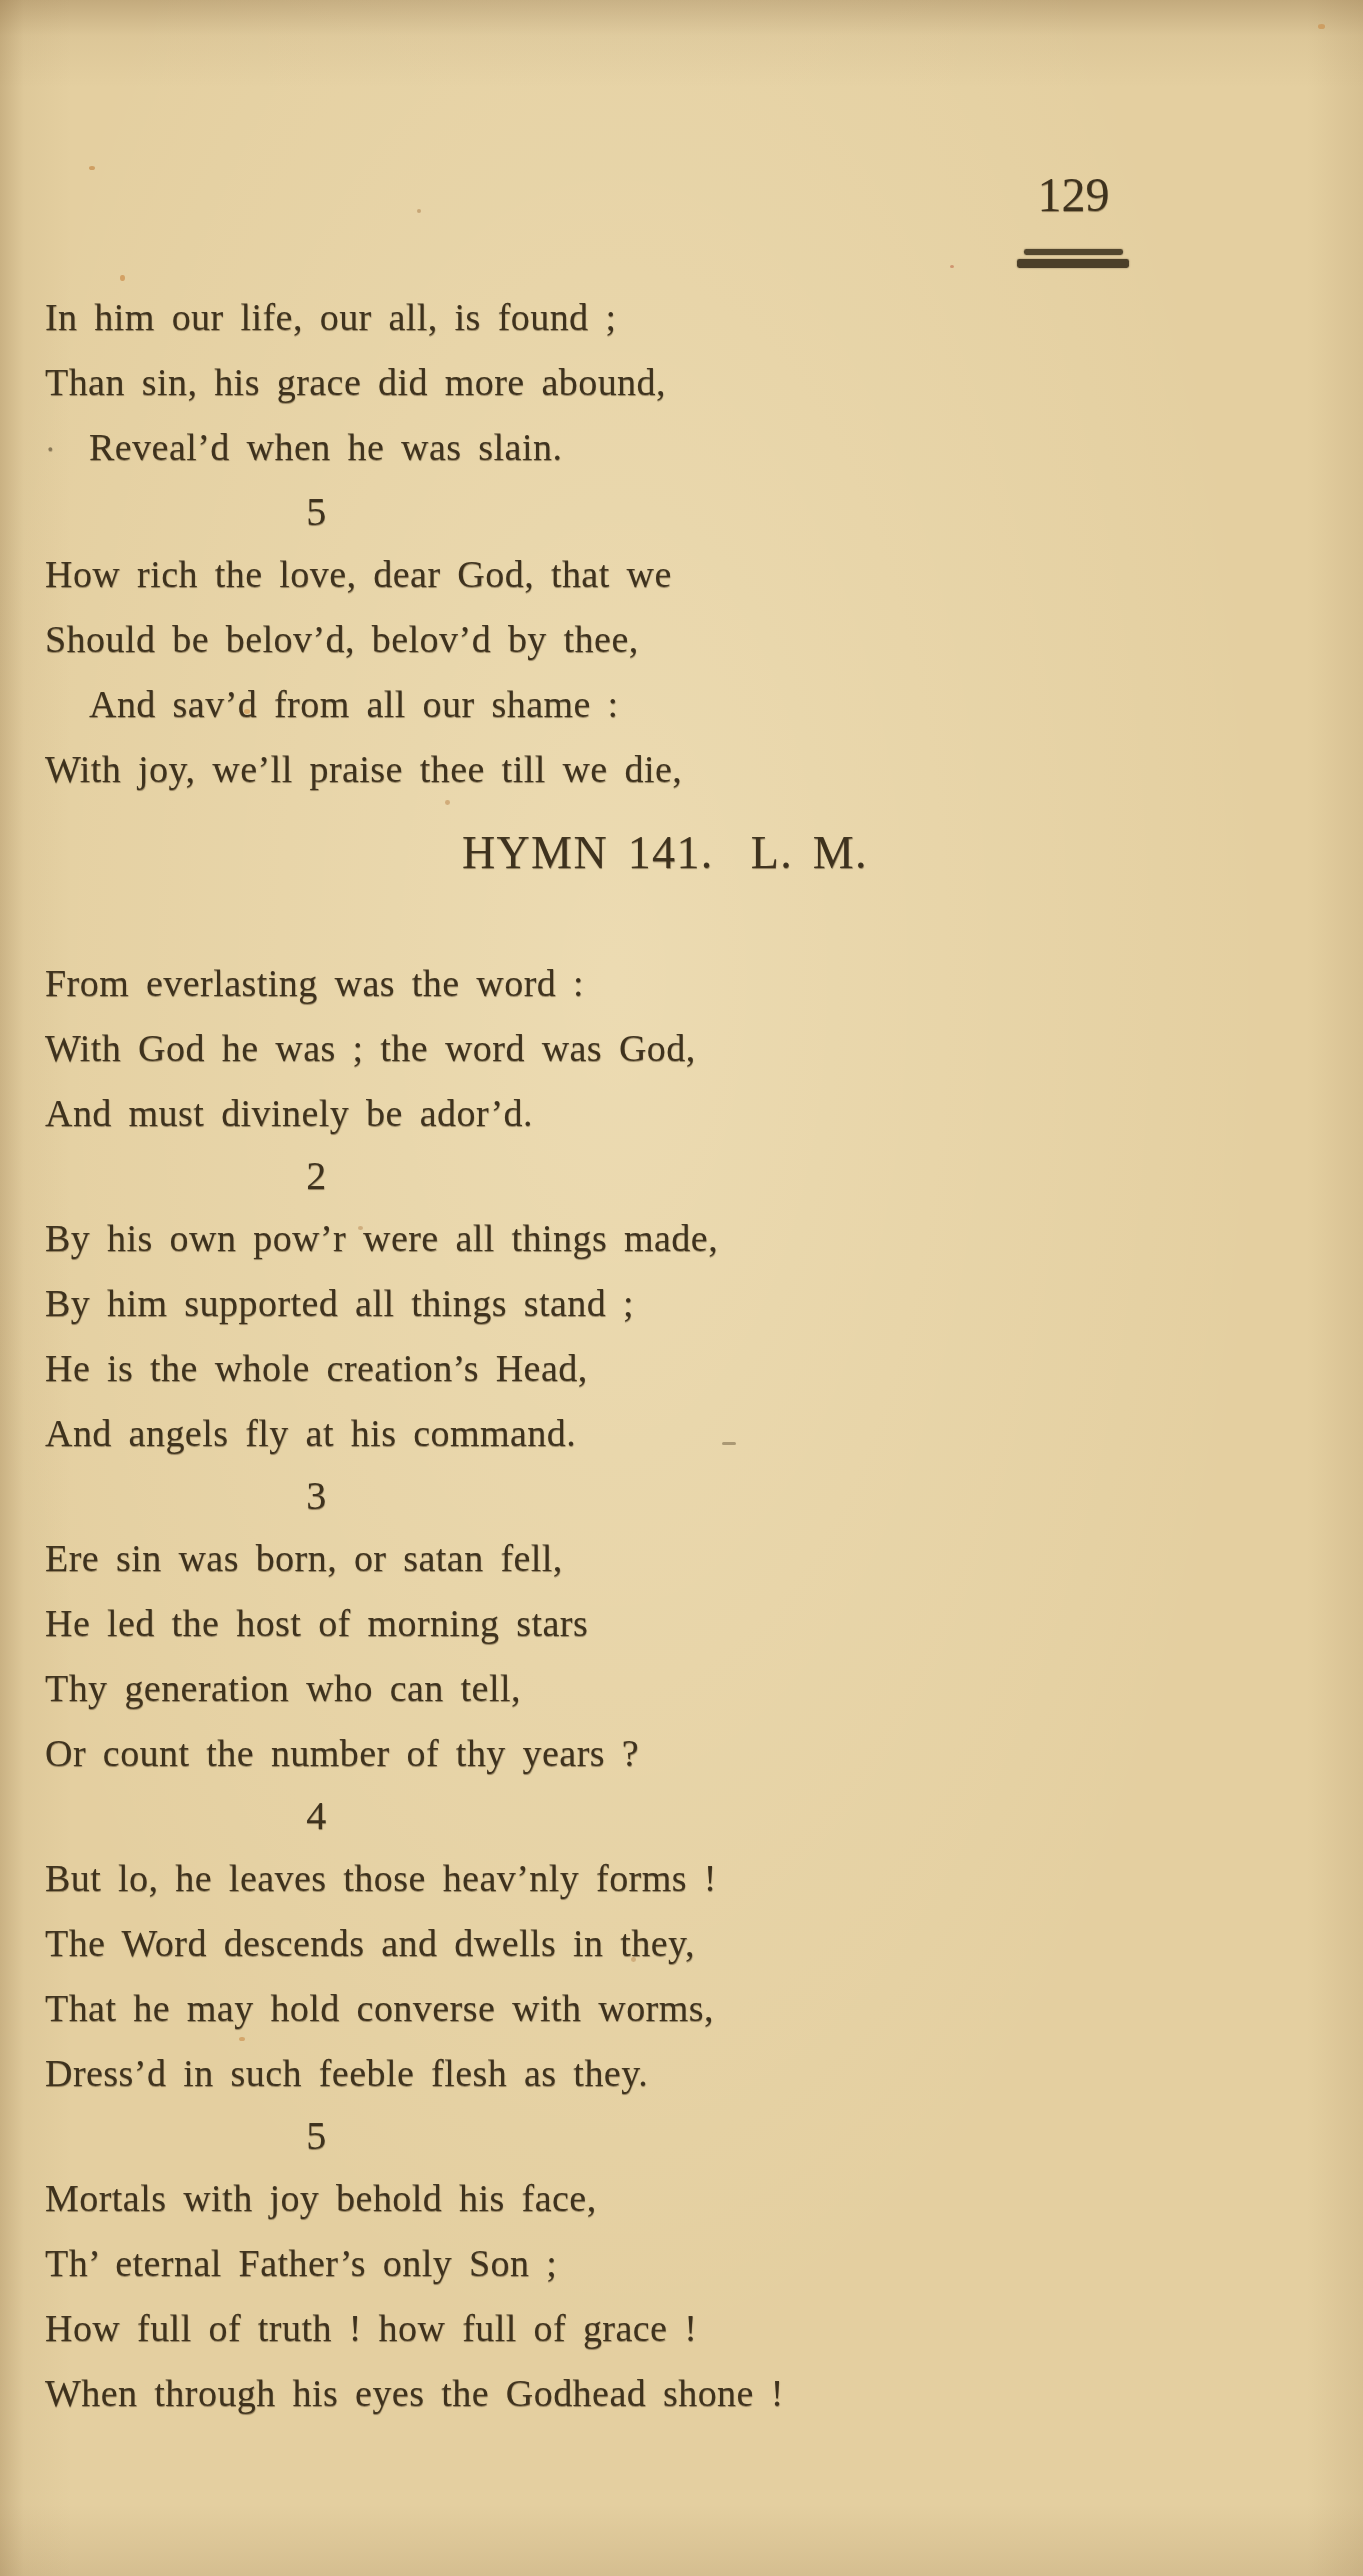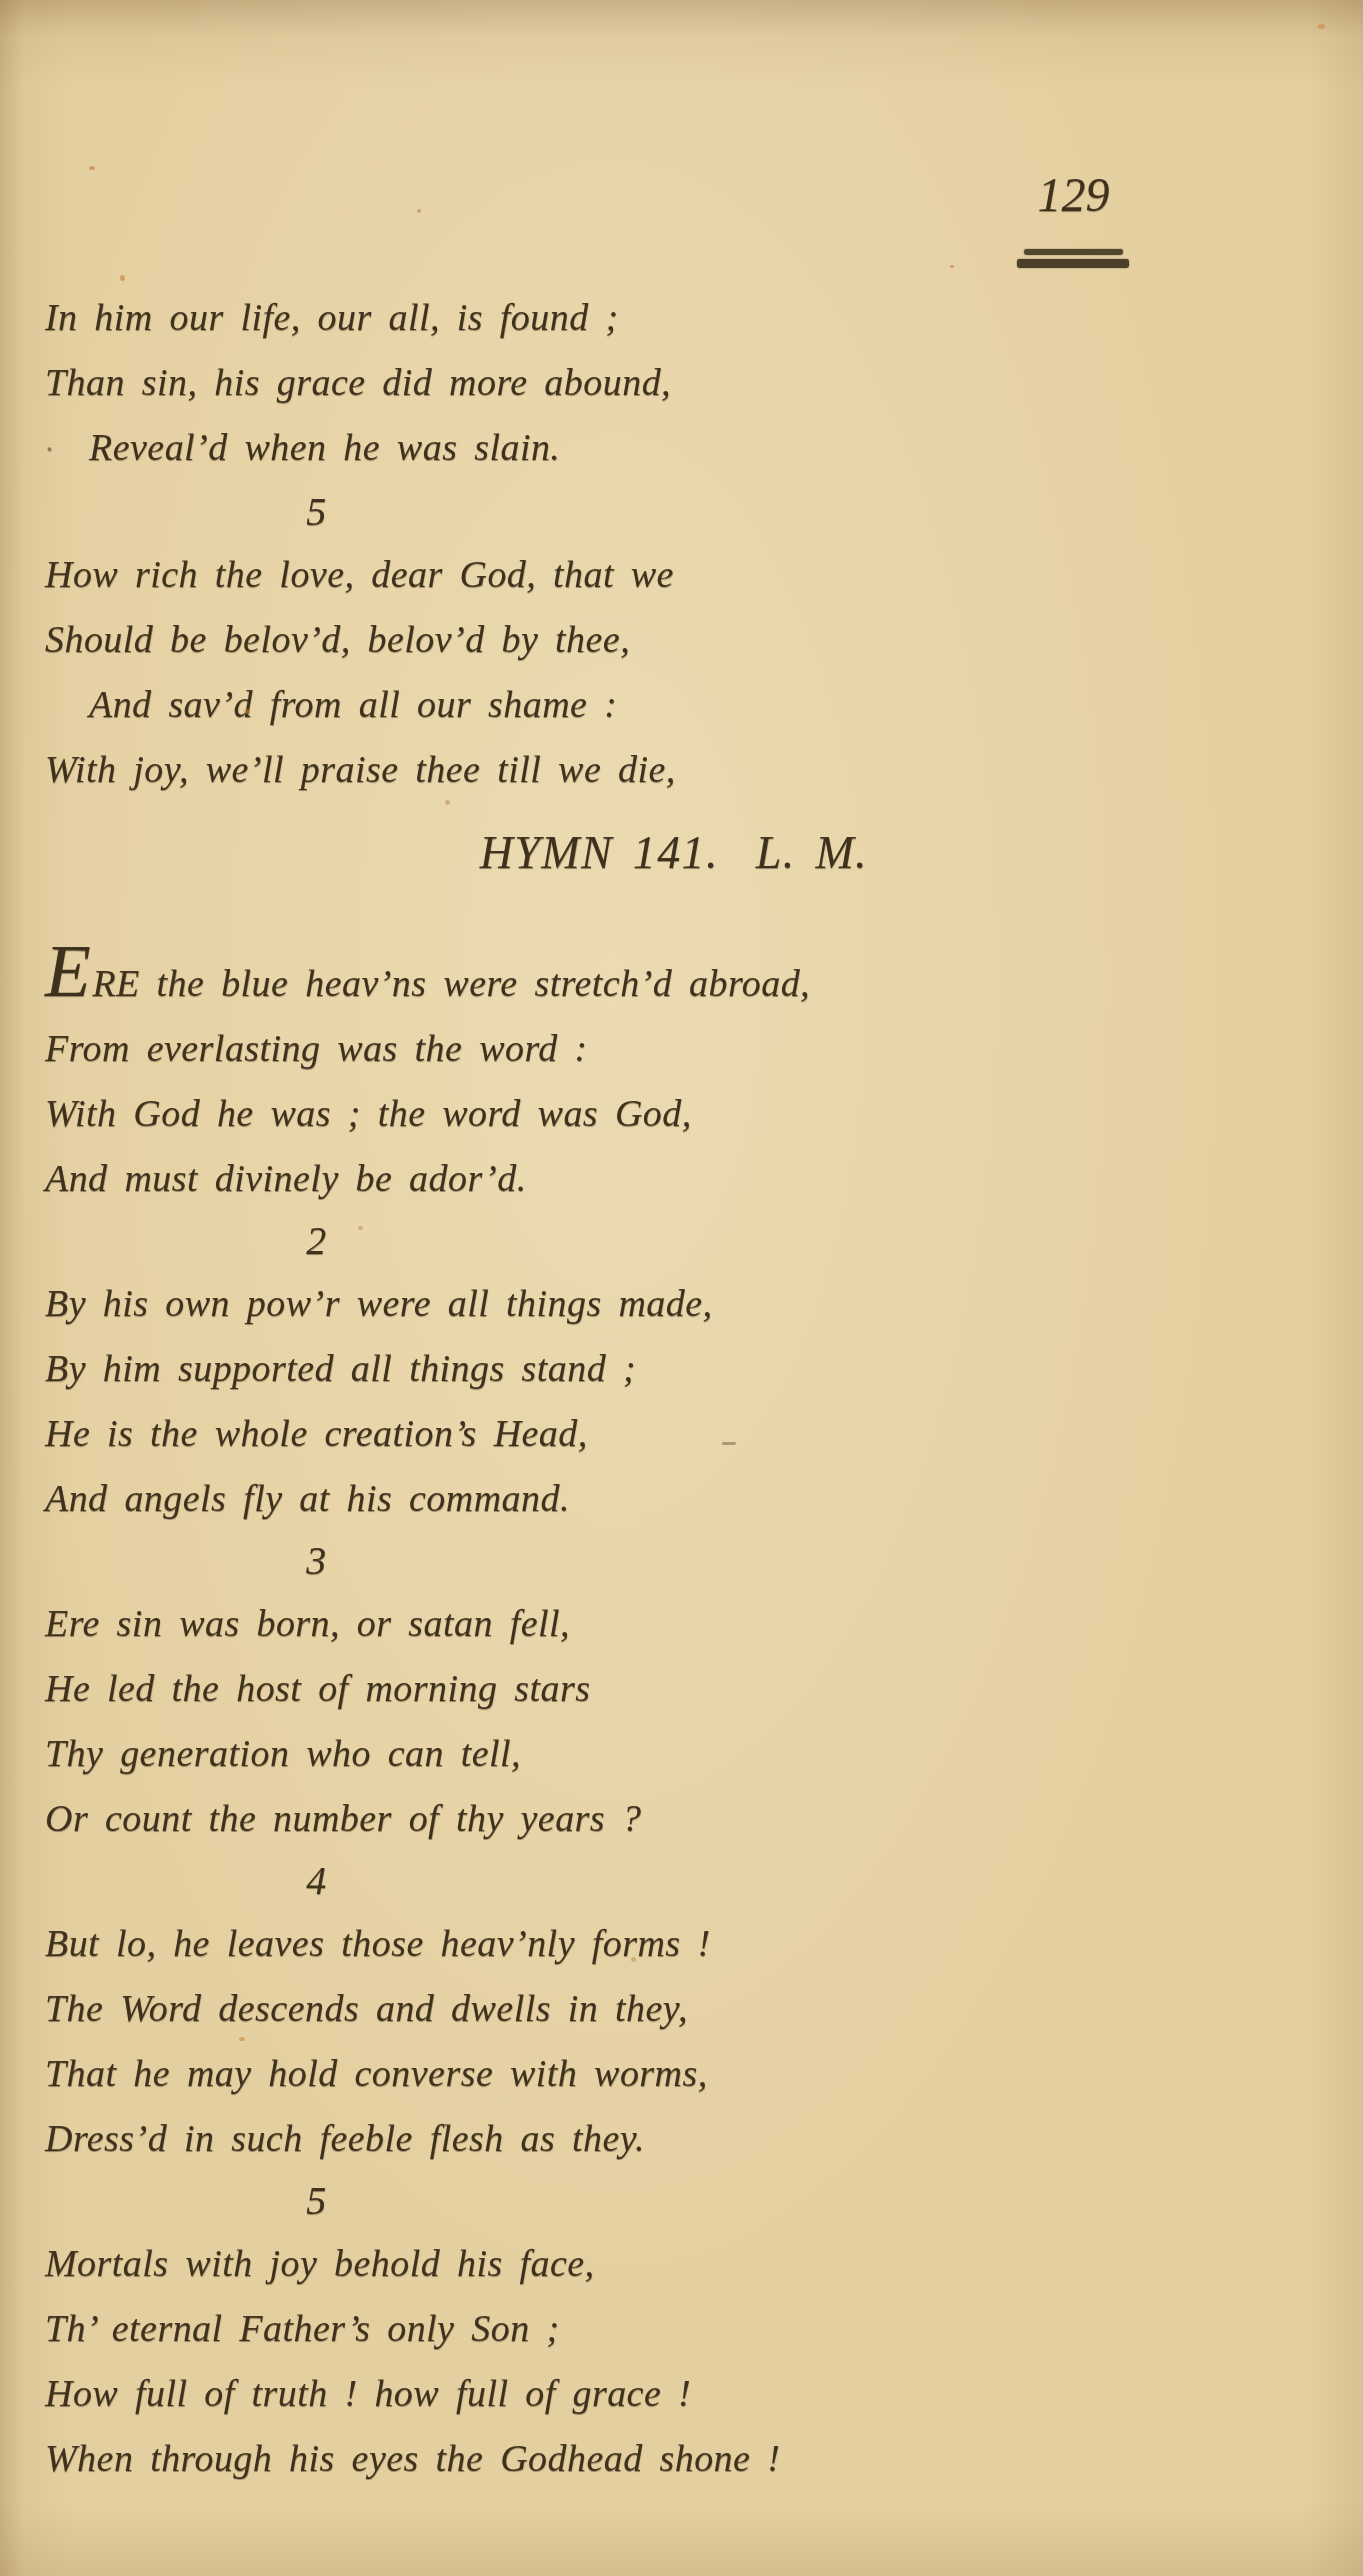--- a/index.html
+++ b/index.html
@@ -17,21 +17,20 @@
   .scan {
     position: absolute;
     inset: 0;
     background:
       radial-gradient(ellipse at 45% 38%, rgba(255,247,220,0.30), rgba(255,247,220,0) 62%),
       linear-gradient(to right, rgba(125,92,48,0.26), rgba(125,92,48,0.06) 24px, rgba(125,92,48,0) 72px),
       linear-gradient(to bottom, rgba(120,86,45,0.30), rgba(120,86,45,0.07) 36px, rgba(120,86,45,0) 88px),
       linear-gradient(to left, rgba(120,86,45,0.12), rgba(120,86,45,0) 56px),
       linear-gradient(to top, rgba(120,86,45,0.14), rgba(120,86,45,0) 72px),
       #e4cfa0;
-    font-style: italic;
   }
   .ink {
     color: rgba(56,45,26,0.94);
     text-shadow: 0.3px 0.5px 0.8px rgba(80,62,34,0.55);
   }
   .page-number {
     position: absolute;
     left: 1015px;
     top: 160px;
     width: 117px;
@@ -153,21 +152,20 @@
     <p class="line"><span class="marginal-mark">·</span><span>Reveal’d when he was slain.</span></p>
 
     <p class="verse-number">5</p>
     <p class="line">How rich the love, dear God, that we</p>
     <p class="line">Should be belov’d, belov’d by thee,</p>
     <p class="line indent">And sav’d from all our shame :</p>
     <p class="line">With joy, we’ll praise thee till we die,</p>
 
     <p class="hymn-heading"><span>HYMN 141.</span><span class="meter">L. M.</span></p>
 
-    <p class="line"><span class="dropcap">E</span><span>RE</span><span> the blue heav’ns were stretch’d abroad,</span></p>
     <p class="line">From everlasting was the word :</p>
     <p class="line">With God he was ; the word was God,</p>
     <p class="line">And must divinely be ador’d.</p>
 
     <p class="verse-number">2</p>
     <p class="line">By his own pow’r were all things made,</p>
     <p class="line">By him supported all things stand ;</p>
     <p class="line">He is the whole creation’s Head,</p>
     <p class="line">And angels fly at his command.</p>
 

